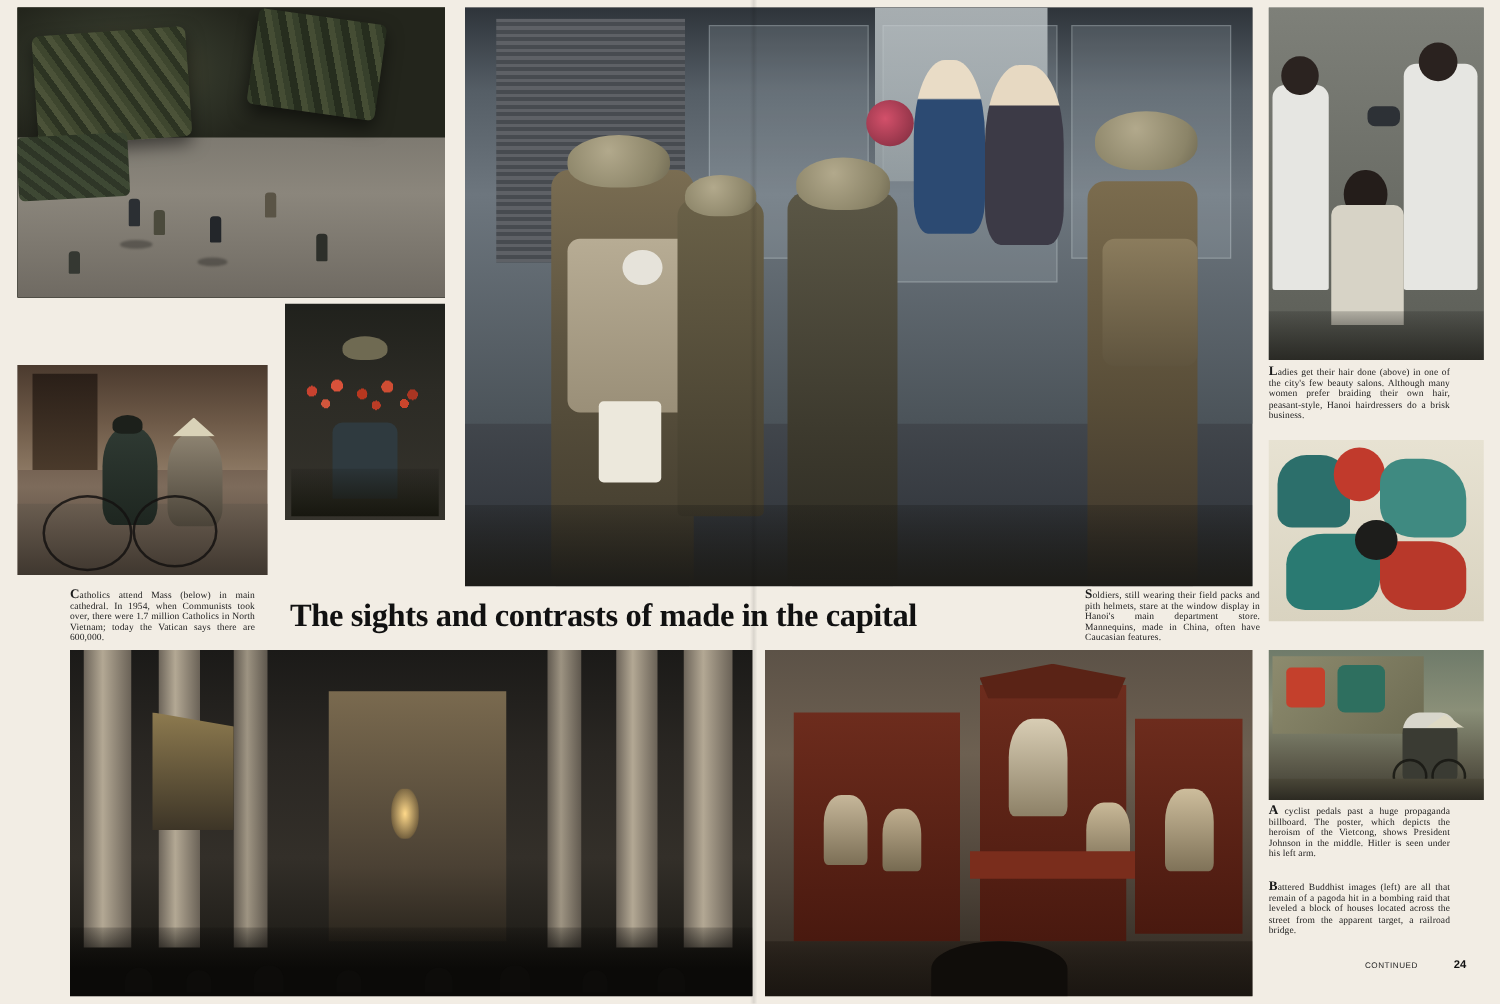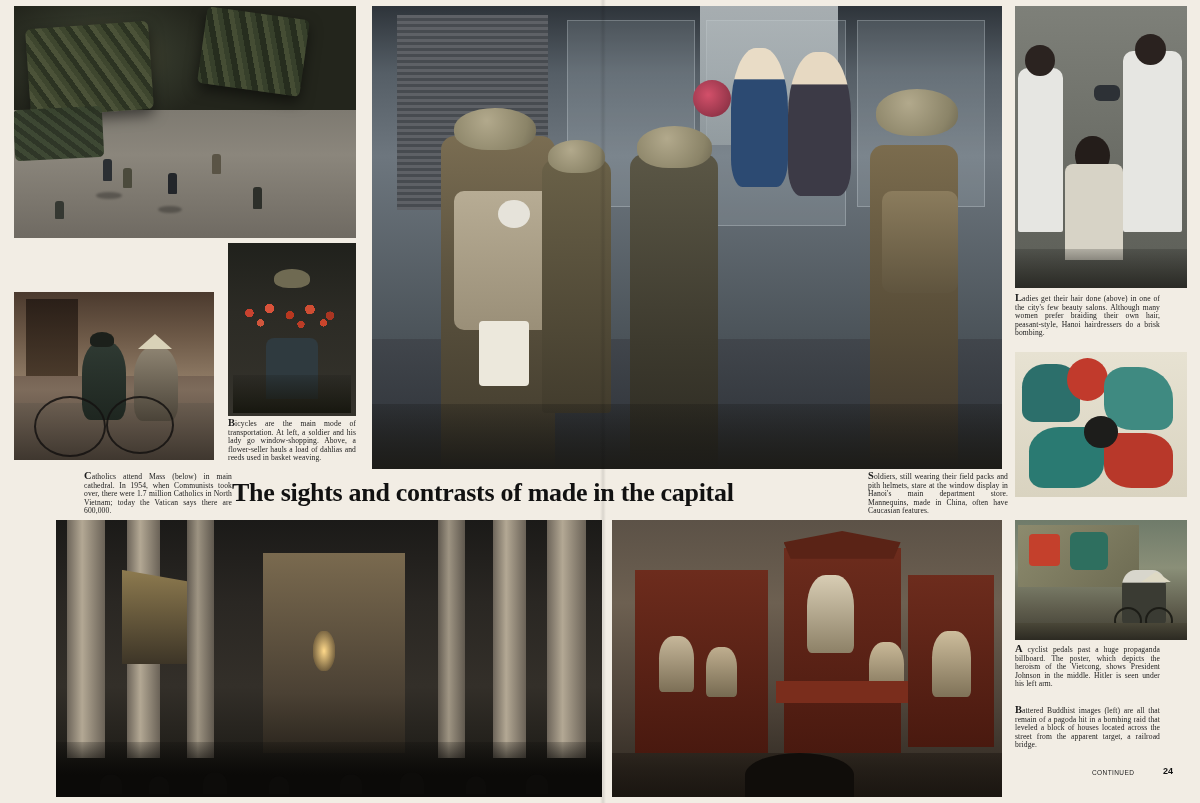--- a/index.html
+++ b/index.html
@@ -207,23 +207,20 @@
   </div>
 
   <div class="photo" id="p-flower">
     <div class="blooms"></div>
     <div class="helmet"></div>
     <div class="torso"></div>
     <div style="position:absolute;left:4%;bottom:2%;width:92%;height:22%;
          background:linear-gradient(180deg,rgba(25,25,22,.2),#17170f);"></div>
   </div>
 
-  <div class="caption" id="cap-bicycles" style="left:228px;top:419px;width:128px;">
-    <span class="dropcap">B</span><span>icycles are the main mode of transportation. At left, a soldier and his lady go window-shopping. Above, a flower-seller hauls a load of dahlias and reeds used in basket weaving.</span>
-  </div>
 
   <div class="photo" id="p-window">
     <div class="storefront"></div>
     <div class="shutter"></div>
     <div class="pane" style="left:31%;top:3%;width:20%;height:40%;"></div>
     <div class="pane" style="left:53%;top:3%;width:22%;height:44%;"></div>
     <div class="pane" style="left:77%;top:3%;width:20%;height:40%;"></div>
     <div class="curtain"></div>
 
     <div class="mannequin" style="left:57%;top:9%;width:9%;height:30%;
@@ -263,38 +260,38 @@
     <div class="coat" style="left:63%;top:16%;width:34%;height:64%;"></div>
     <div class="head" style="left:6%;top:14%;width:17%;height:11%;background:#2b2320;"></div>
     <div class="head" style="left:70%;top:10%;width:18%;height:11%;background:#2a221f;"></div>
     <div class="head" style="left:35%;top:46%;width:20%;height:14%;background:#241d1a;"></div>
     <div style="position:absolute;left:29%;top:56%;width:34%;height:34%;background:#d7d3c6;border-radius:8px 8px 0 0;"></div>
     <div class="dryer" style="left:46%;top:28%;"></div>
     <div style="position:absolute;left:0;bottom:0;width:100%;height:14%;background:linear-gradient(180deg,rgba(20,20,18,.2),#2a2a25);"></div>
   </div>
 
   <div class="caption" id="cap-ladies" style="left:1015px;top:294px;width:145px;">
-    <span class="dropcap">L</span><span>adies get their hair done (above) in one of the city's few beauty salons. Although many women prefer braiding their own hair, peasant-style, Hanoi hairdressers do a brisk bombing.</span>
+    <span class="dropcap">L</span><span>adies get their hair done (above) in one of the city's few beauty salons. Although many women prefer braiding their own hair, peasant-style, Hanoi hairdressers do a brisk business.</span>
   </div>
 
   <div class="photo" id="p-poster">
     <div class="shape" style="left:4%;top:8%;width:34%;height:40%;background:#2c6f6b;border-radius:40% 40% 20% 20%;"></div>
     <div class="shape" style="left:30%;top:4%;width:24%;height:30%;background:#c13a2c;border-radius:50%;"></div>
     <div class="shape" style="left:52%;top:10%;width:40%;height:44%;background:#3f8a81;
          border-radius:30% 50% 20% 40%;"></div>
     <div class="shape" style="left:8%;top:52%;width:44%;height:42%;background:#2a7a72;
          border-radius:40% 20% 40% 20%;"></div>
     <div class="shape" style="left:52%;top:56%;width:40%;height:38%;background:#b8382a;
          border-radius:20% 40% 30% 40%;"></div>
     <div class="shape" style="left:40%;top:44%;width:20%;height:22%;background:#1d1d1b;border-radius:50%;"></div>
   </div>
 
   <div class="headline" id="headline" style="left:232px;top:478px;">The sights and contrasts of made in the capital</div>
 
-  <div class="caption" id="cap-catholics" style="left:56px;top:472px;width:148px;margin-left:28px;">
+  <div class="caption" id="cap-catholics" style="left:56px;top:472px;width:148px;">
     <span class="dropcap">C</span><span>atholics attend Mass (below) in main cathedral. In 1954, when Communists took over, there were 1.7 million Catholics in North Vietnam; today the Vatican says there are 600,000.</span>
   </div>
 
   <div class="caption" id="cap-soldiers" style="left:868px;top:472px;width:140px;">
     <span class="dropcap">S</span><span>oldiers, still wearing their field packs and pith helmets, stare at the window display in Hanoi's main department store. Mannequins, made in China, often have Caucasian features.</span>
   </div>
 
   <div class="photo" id="p-cathedral">
     <div class="col" style="left:2%;width:7%;"></div>
     <div class="col" style="left:13%;width:6%;"></div>

